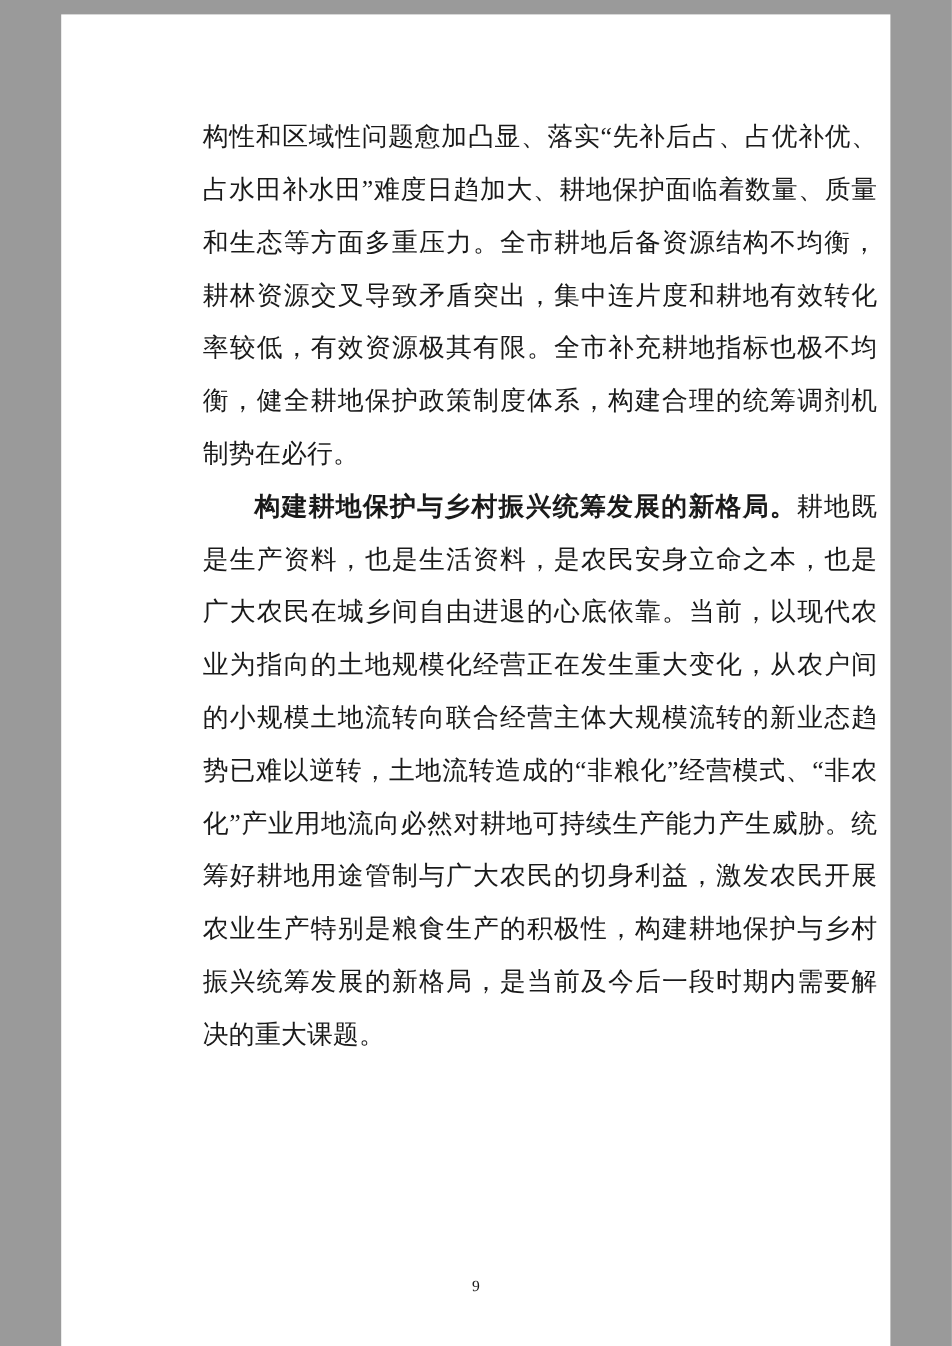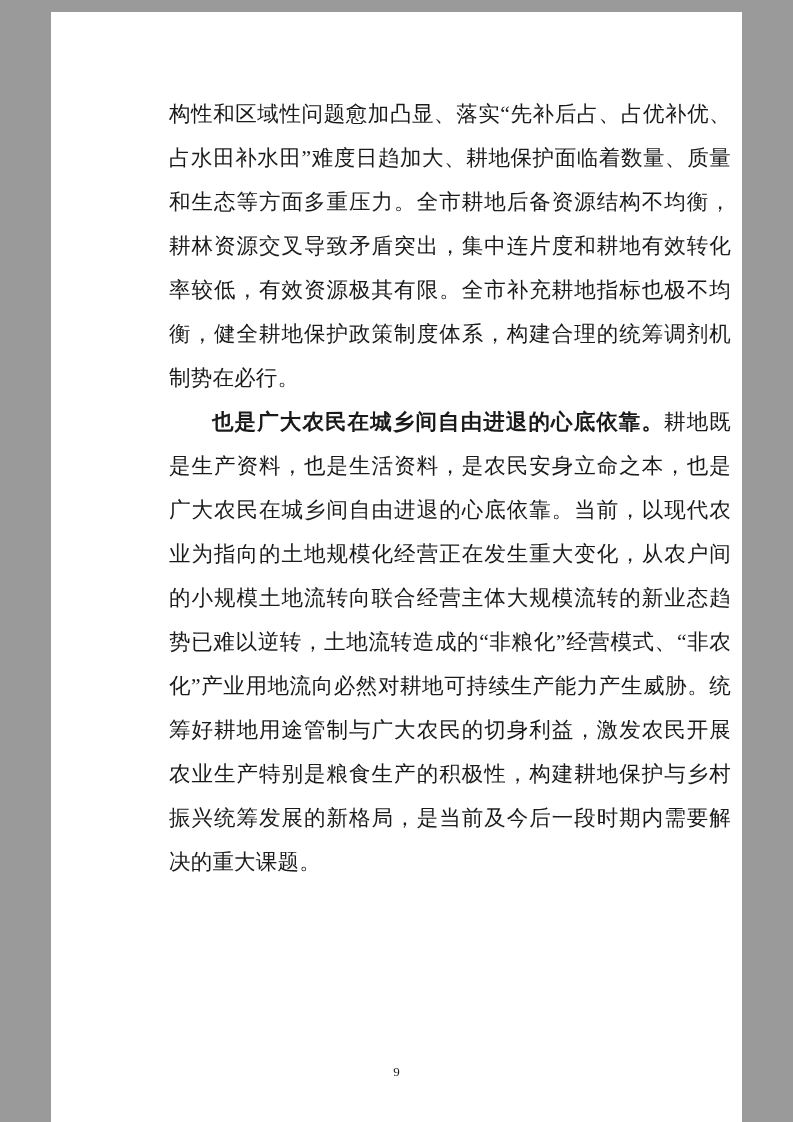--- a/index.html
+++ b/index.html
@@ -59,19 +59,19 @@
 <body>
 
 <div class="page">
   <div class="content">
 
     <p class="para">
       <span>构性和区域性问题愈加凸显、落实“先补后占、占优补优、占水田补水田”难度日趋加大、耕地保护面临着数量、质量和生态等方面多重压力。全市耕地后备资源结构不均衡，耕林资源交叉导致矛盾突出，集中连片度和耕地有效转化率较低，有效资源极其有限。全市补充耕地指标也极不均衡，健全耕地保护政策制度体系，构建合理的统筹调剂机制势在必行。</span>
     </p>
 
     <p class="para indent">
-      <span class="lead">也是广大农民在城乡间自由进退的心底依靠。</span><span>耕地既是生产资料，也是生活资料，是农民安身立命之本，也是广大农民在城乡间自由进退的心底依靠。当前，以现代农业为指向的土地规模化经营正在发生重大变化，从农户间的小规模土地流转向联合经营主体大规模流转的新业态趋势已难以逆转，土地流转造成的“非粮化”经营模式、“非农化”产业用地流向必然对耕地可持续生产能力产生威胁。统筹好耕地用途管制与广大农民的切身利益，激发农民开展农业生产特别是粮食生产的积极性，构建耕地保护与乡村振兴统筹发展的新格局，是当前及今后一段时期内需要解决的重大课题。</span>
+      <span class="lead">构建耕地保护与乡村振兴统筹发展的新格局。</span><span>耕地既是生产资料，也是生活资料，是农民安身立命之本，也是广大农民在城乡间自由进退的心底依靠。当前，以现代农业为指向的土地规模化经营正在发生重大变化，从农户间的小规模土地流转向联合经营主体大规模流转的新业态趋势已难以逆转，土地流转造成的“非粮化”经营模式、“非农化”产业用地流向必然对耕地可持续生产能力产生威胁。统筹好耕地用途管制与广大农民的切身利益，激发农民开展农业生产特别是粮食生产的积极性，构建耕地保护与乡村振兴统筹发展的新格局，是当前及今后一段时期内需要解决的重大课题。</span>
     </p>
 
   </div>
 
   <div class="footer-num">9</div>
 </div>
 
 </body></html>

